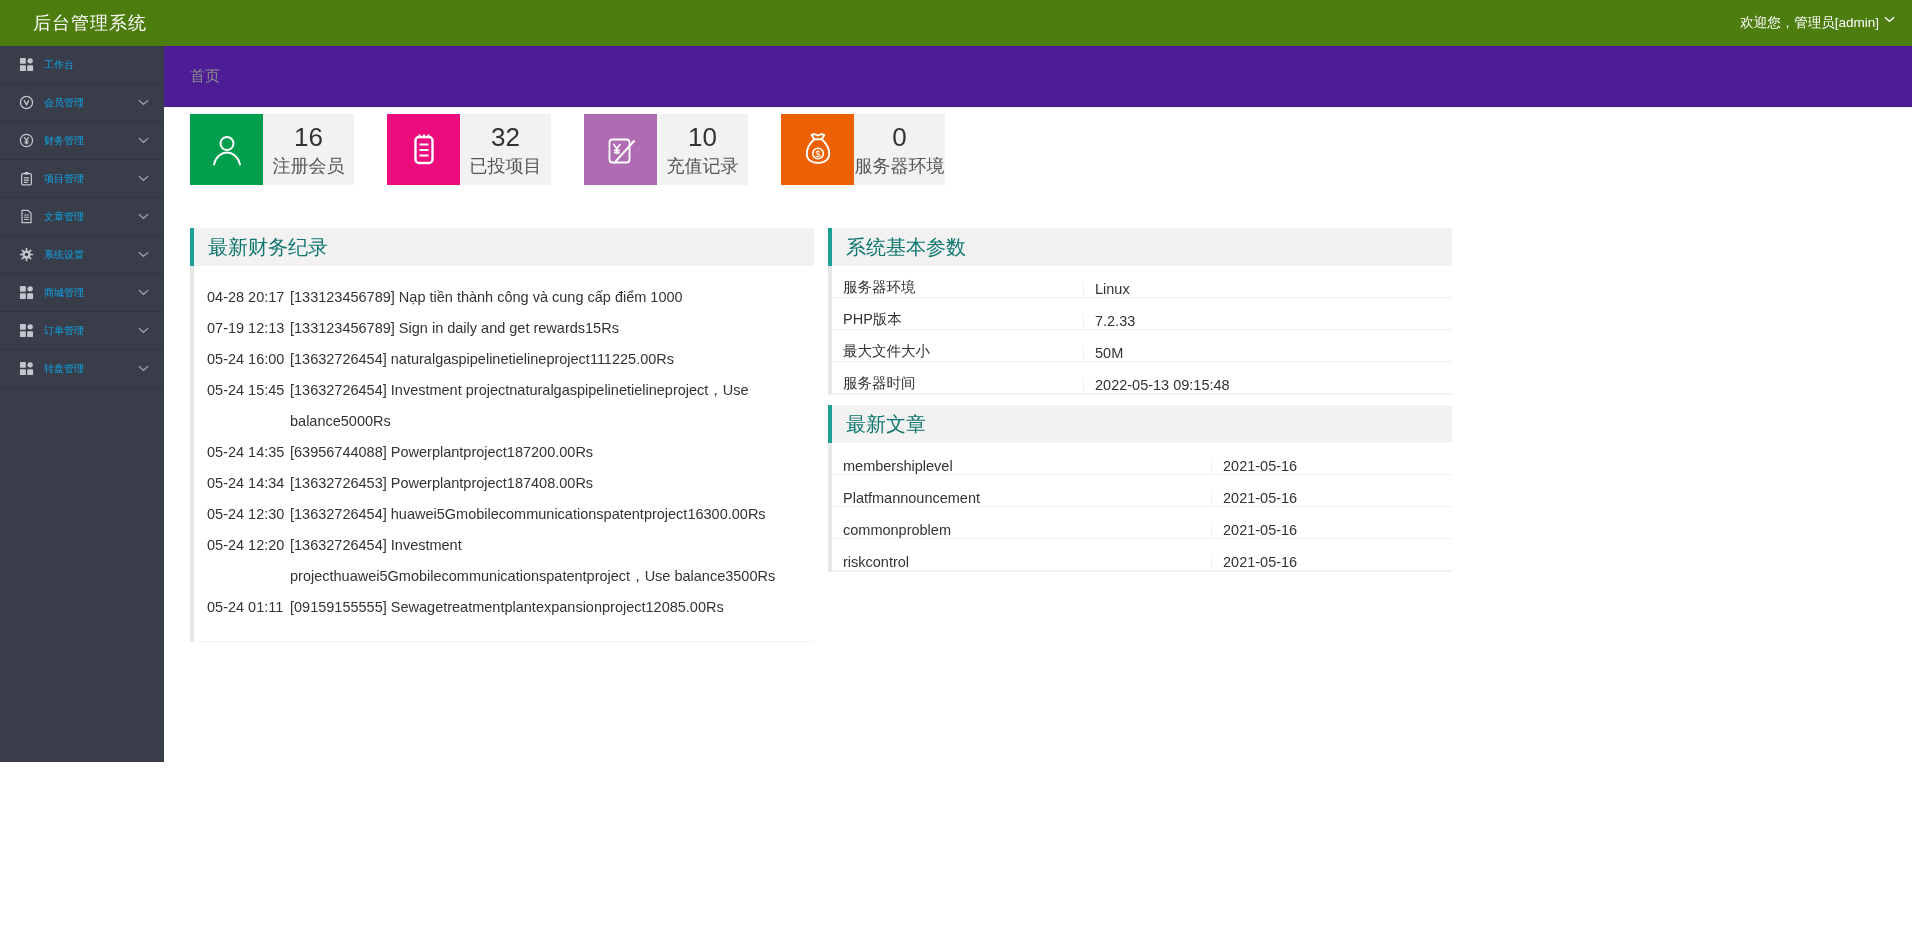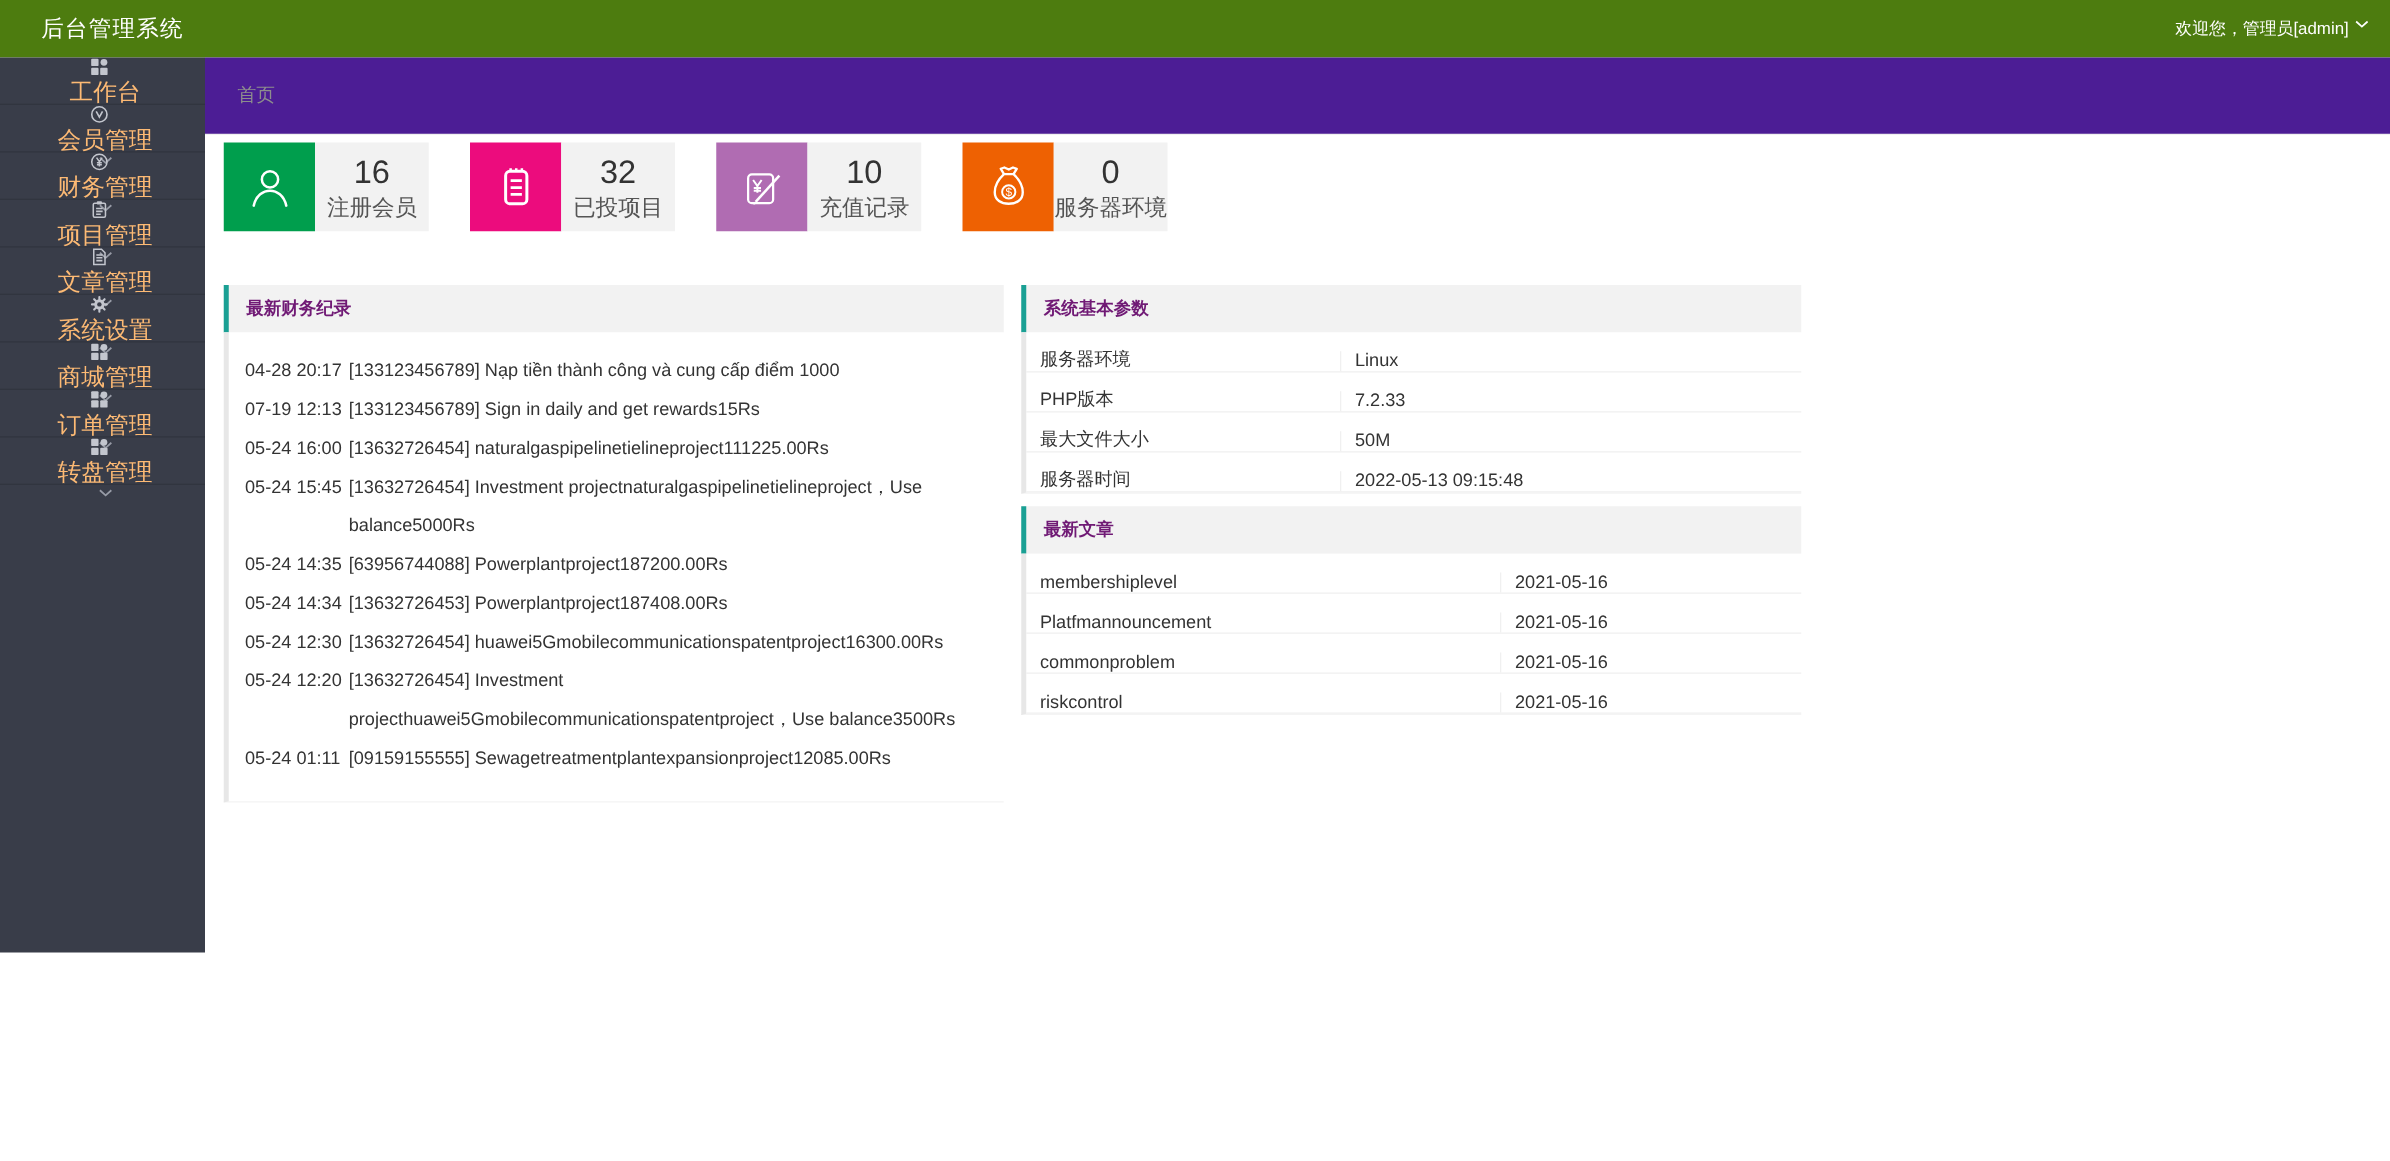--- a/index.html
+++ b/index.html
@@ -18,51 +18,51 @@
   .logo { color:#fff; font-size:18px; letter-spacing:1px; }
   .welcome { color:#fff; font-size:13.5px; display:flex; align-items:flex-start; gap:5px; cursor:pointer; }
   .welcome .caret { display:inline-flex; margin-top:2px; }
 
   
   .shell { display:flex; align-items:flex-start; }
   .sidebar { width:164px; height:716px; background:#393D49; flex:none; }
   .sidebar ul { list-style:none; }
   .side-item {
     height:38px; display:flex; align-items:center; padding:0 15px 0 19px;
-    border-bottom:1px solid #31353f; color:#fdba74; font-size:19px; cursor:pointer;flex-direction:column;
+    border-bottom:1px solid #31353f; color:#0ea5e9; font-size:10px; cursor:pointer;
   }
   .side-icon { width:15px; height:15px; margin-right:10px; color:#c3c6ce; display:inline-flex; flex:none; }
   .side-icon svg { width:15px; height:15px; }
   .side-label { flex:1; white-space:nowrap; }
   .side-caret { display:inline-flex; color:#979ba6; flex:none; }
 
   
   .main { flex:1; }
   .breadcrumb-bar {
     height:62px; display:flex; align-items:center; padding-left:26px;
     border-bottom:1px solid #f0f0f0; background:#4c1d95;
   }
   .breadcrumb-bar .crumb { color:#8d8d8d; font-size:15px; cursor:pointer; }
-  .content { padding:6px 0 0 15px; }
+  .content { padding:6px 0 0 26px; }
 
   
   .cards { display:flex; gap:33px; margin-bottom:43px; }
   .card { width:164px; height:71px; display:flex; }
   .card-icon { width:73px; flex:none; display:flex; align-items:center; justify-content:center; }
   .card-icon svg { width:40px; height:40px; }
   .card-info { flex:1; background:#f2f2f2; text-align:center; padding-top:9px; }
   .card-value { font-size:26px; line-height:28px; color:#333; }
   .card-label { font-size:18px; color:#555; margin-top:3px; }
 
   
   .panels { display:flex; gap:14px; align-items:flex-start; }
   .panel { width:624px; }
   .panel-header {
     height:38px; background:#f2f2f2; border-left:4px solid #1AA094;
-    display:flex; align-items:center; padding-left:14px; font-size:14px; color:#701a75;font-weight:bold;
+    display:flex; align-items:center; padding-left:14px; font-size:20px; color:#0f766e;
   }
   .panel-body { border-left:4px solid #e7e7e7; background:#fff; border-bottom:1px solid #f4f4f4; }
 
   
   .finance-body { padding:16px 0 18px 13px; min-height:345px; }
   .rec { display:flex; line-height:31px; font-size:14.5px; color:#333; }
   .rec-time { width:83px; flex:none; }
   .rec-text { flex:1; padding-right:28px; }
 
   

